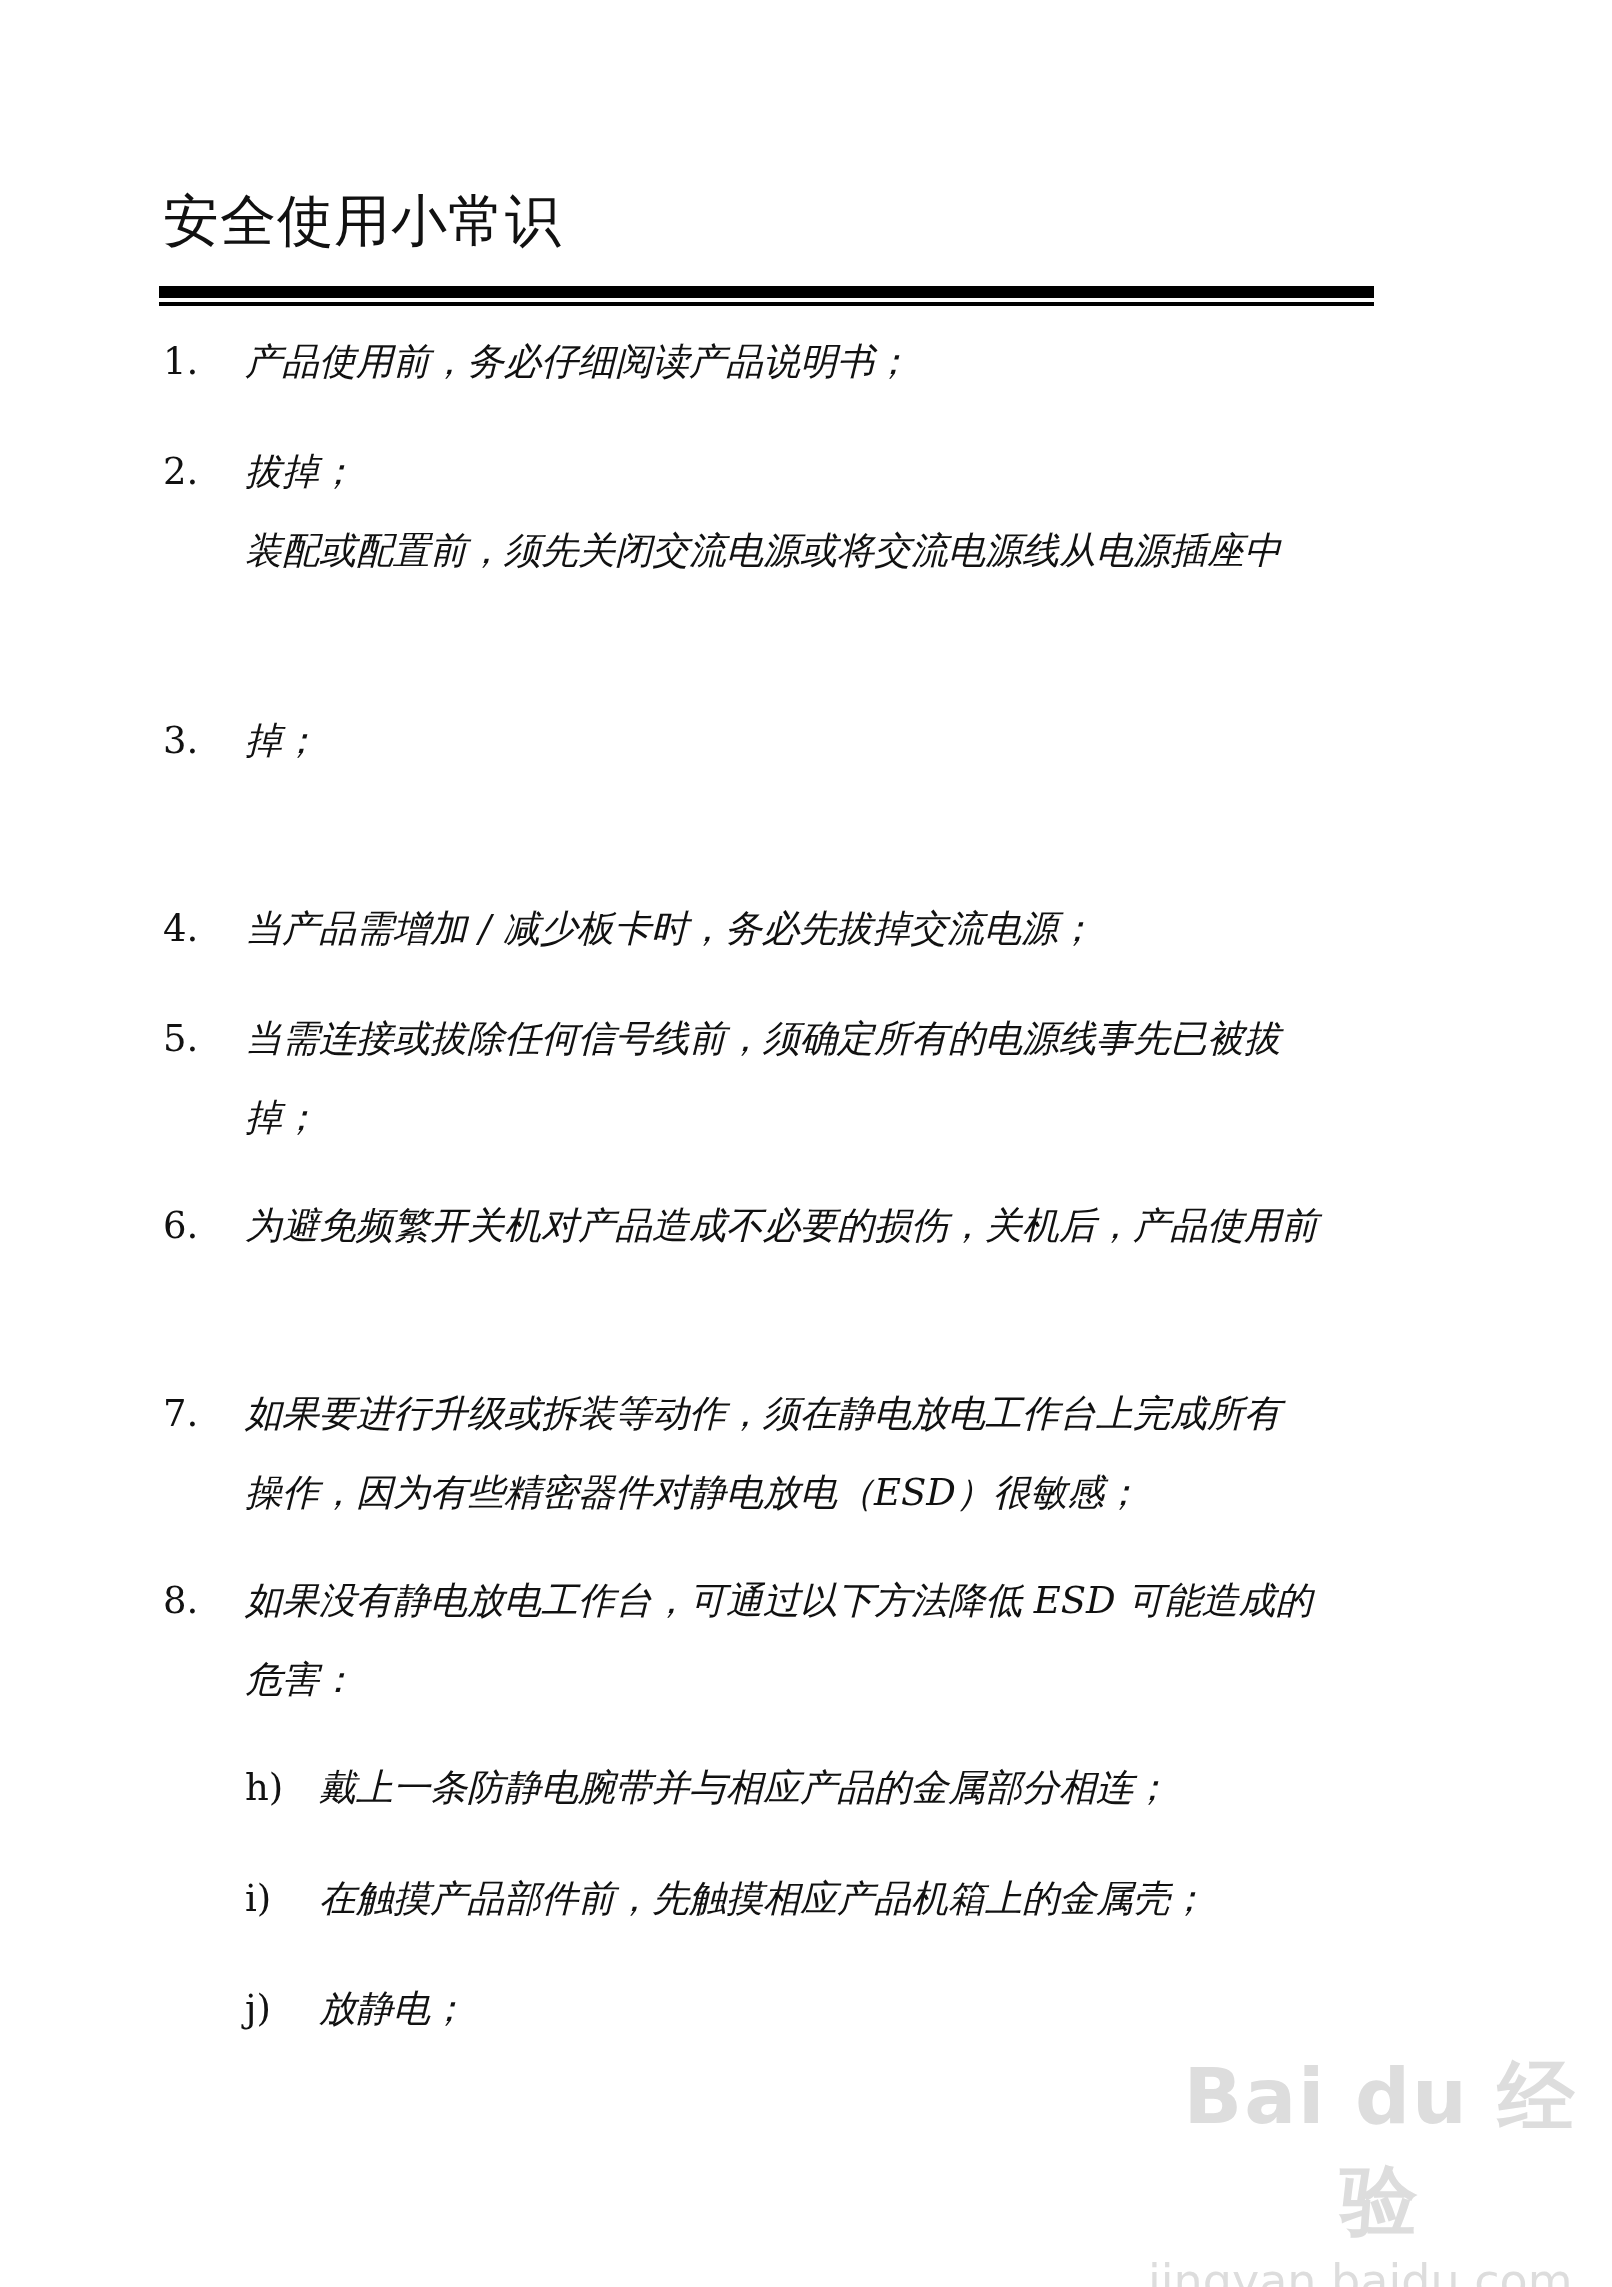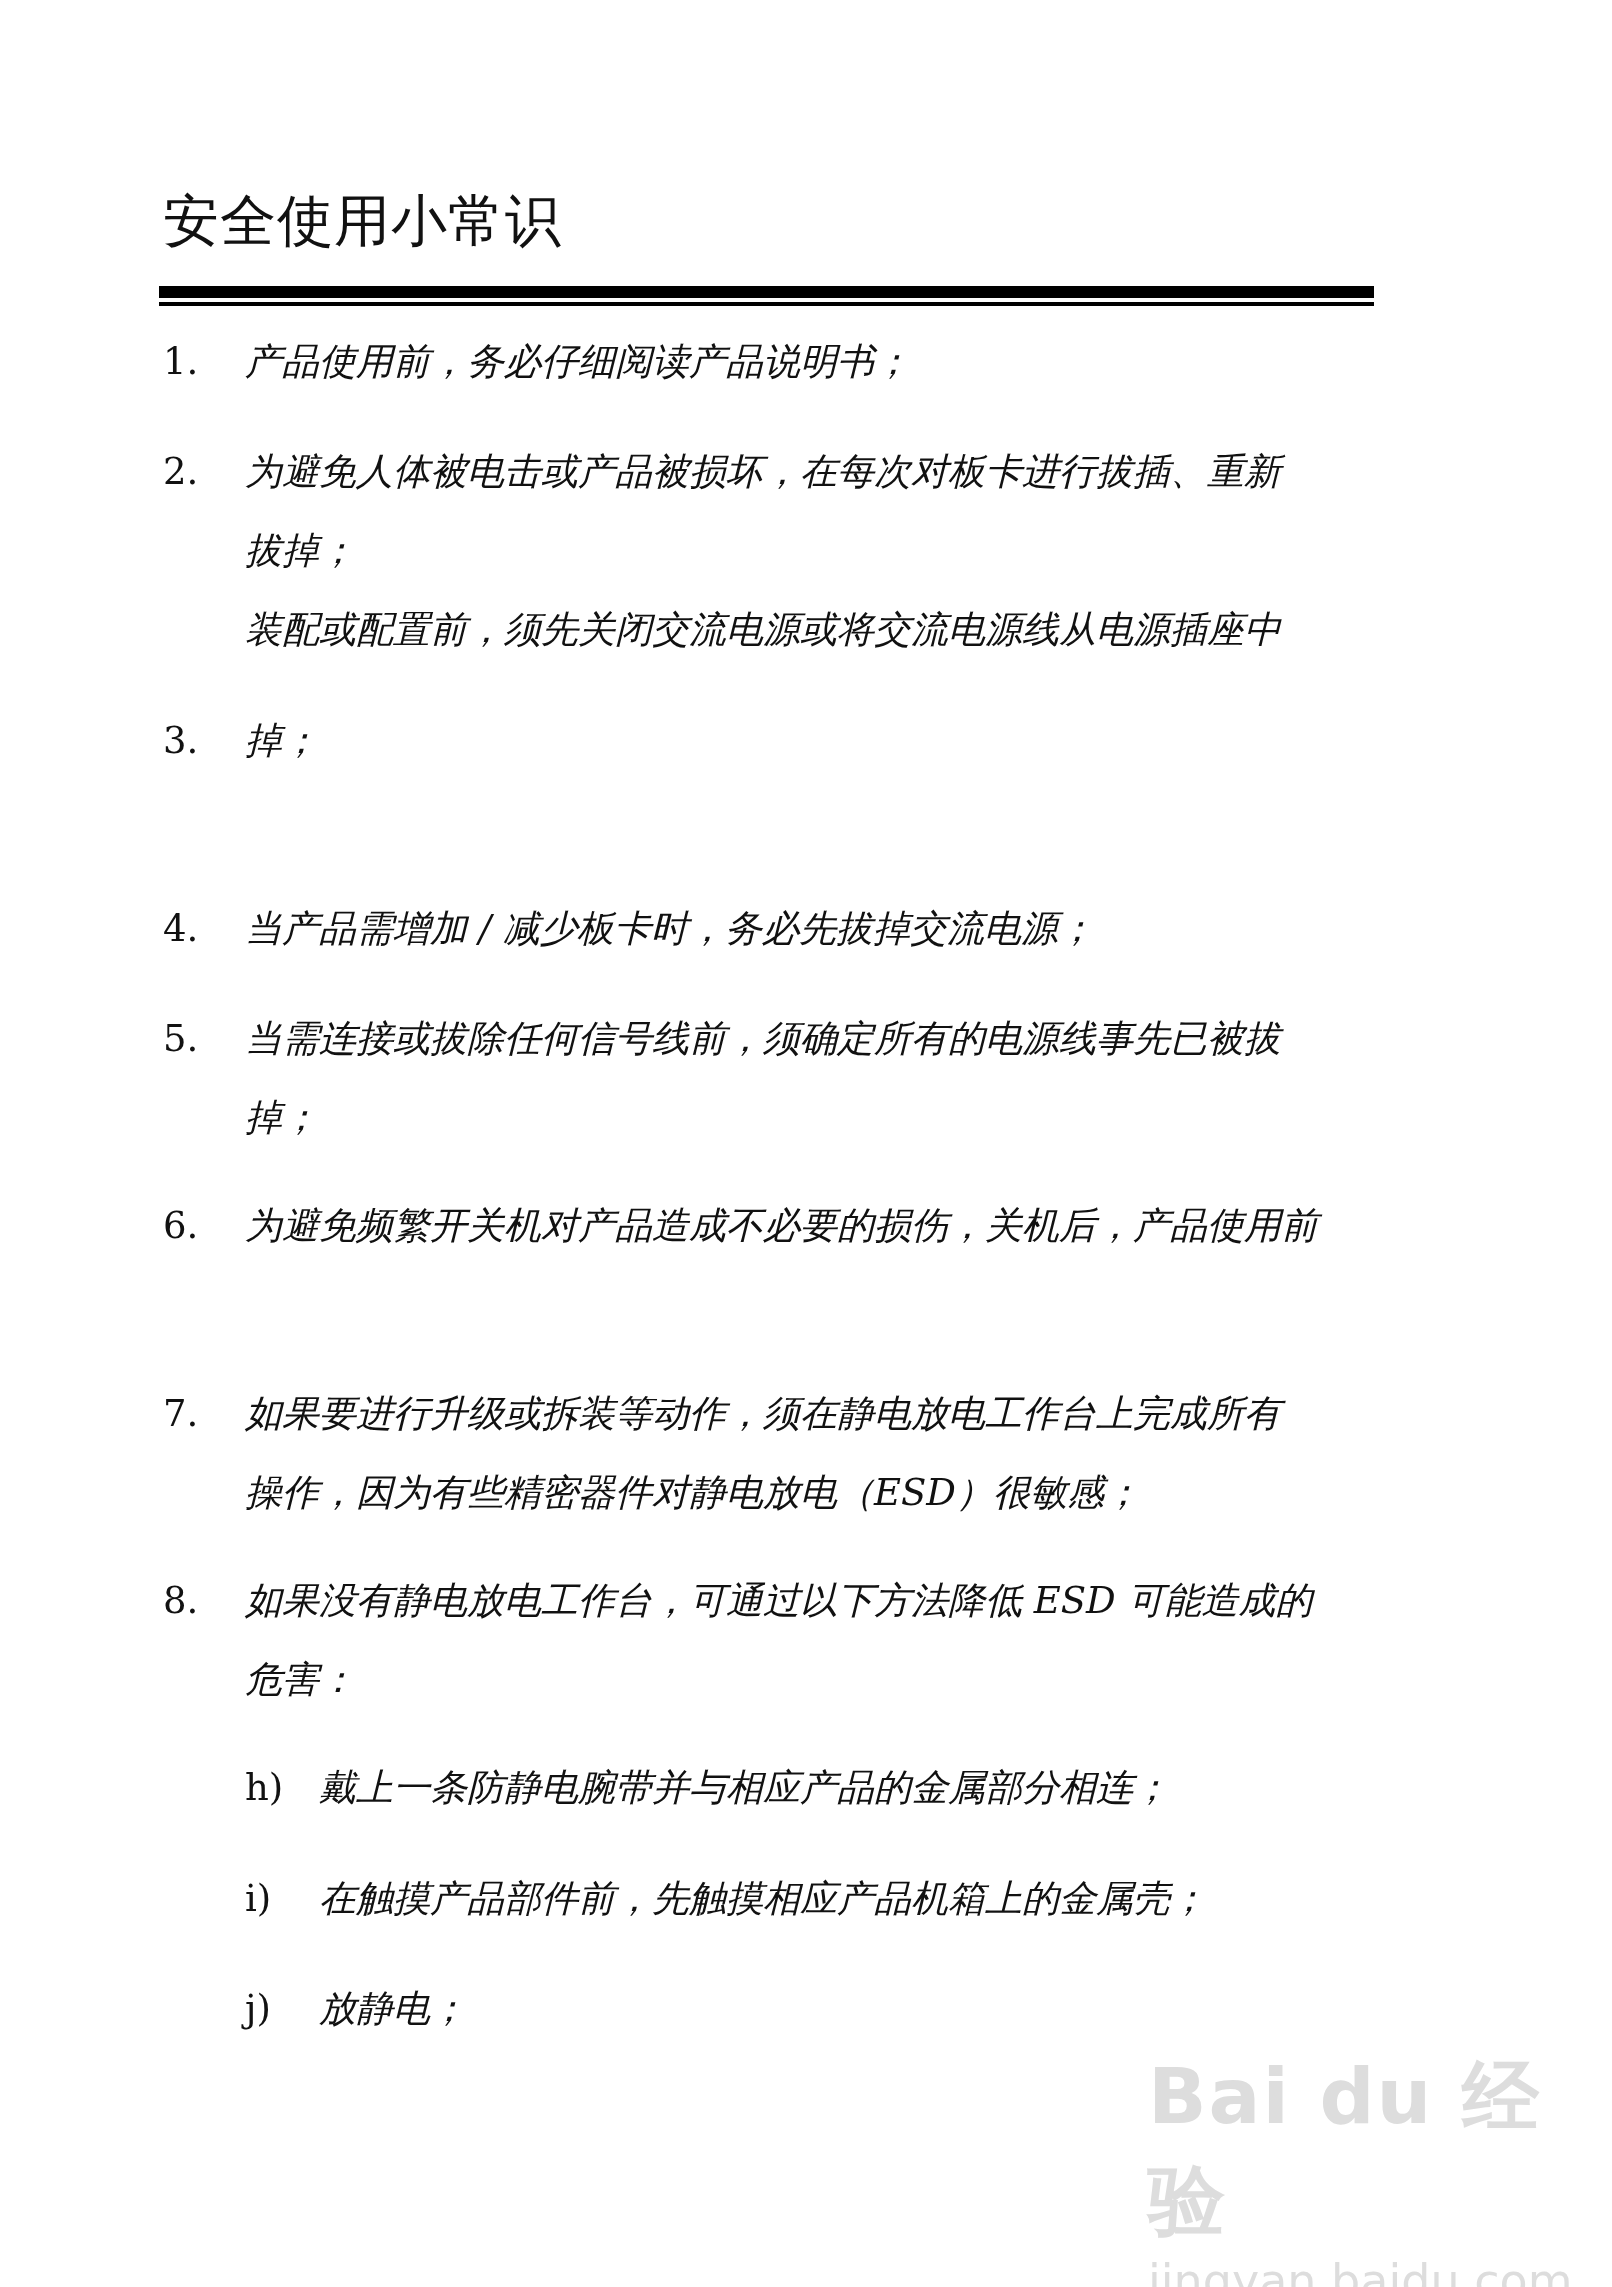--- a/index.html
+++ b/index.html
@@ -6,41 +6,40 @@
   body{width:1612px;height:2287px;position:relative;overflow:hidden;font-family:"DejaVu Serif","Liberation Serif",serif;color:#111;}
   .title{position:absolute;left:163px;top:187px;font-size:56px;line-height:67px;font-family:"DejaVu Sans","Liberation Sans",sans-serif;letter-spacing:1px;}
   .rule-thick{position:absolute;left:159px;top:286px;width:1215px;height:11.5px;background:#000;}
   .rule-thin{position:absolute;left:159px;top:302px;width:1215px;height:3.8px;background:#000;}
   .item{position:absolute;font-size:37px;line-height:79px;}
   .num{position:absolute;left:163px;width:67px;}
   .text{position:absolute;left:245px;width:1134px;font-style:italic;}
   .sub .num{left:245px;}
   .sub .text{left:319px;width:1052px;}
   .wm{position:absolute;left:1148px;top:2046px;color:#ddd;font-family:"DejaVu Sans","Liberation Sans",sans-serif;}
-  .wm .brand{font-size:77px;font-weight:bold;letter-spacing:1.9px;}
+  .wm .brand{font-size:77px;font-weight:bold;letter-spacing:1.9px;text-align:center;}
   .wm .url{font-size:46px;}
 </style>
 </head>
 <body>
 
 <div class="title">安全使用小常识</div>
 <div class="rule-thick"></div>
 <div class="rule-thin"></div>
 
 <div class="item" style="top:322px">
   <span class="num">1.</span>
   <div class="text">
       <div>产品使用前，务必仔细阅读产品说明书；</div>
     </div>
 </div>
 
 <div class="item" style="top:432px">
   <span class="num">2.</span>
   <div class="text">
-    <div>为避免人体被电击或产品被损坏，在每次对板卡进行拔插、重新</div>
     <div>拔掉；</div>
     <div>装配或配置前，须先关闭交流电源或将交流电源线从电源插座中</div>
   </div>
 </div>
 
 <div class="item" style="top:701px">
   <span class="num">3.</span>
   <div class="text">
     <div>掉；</div>
   </div>

